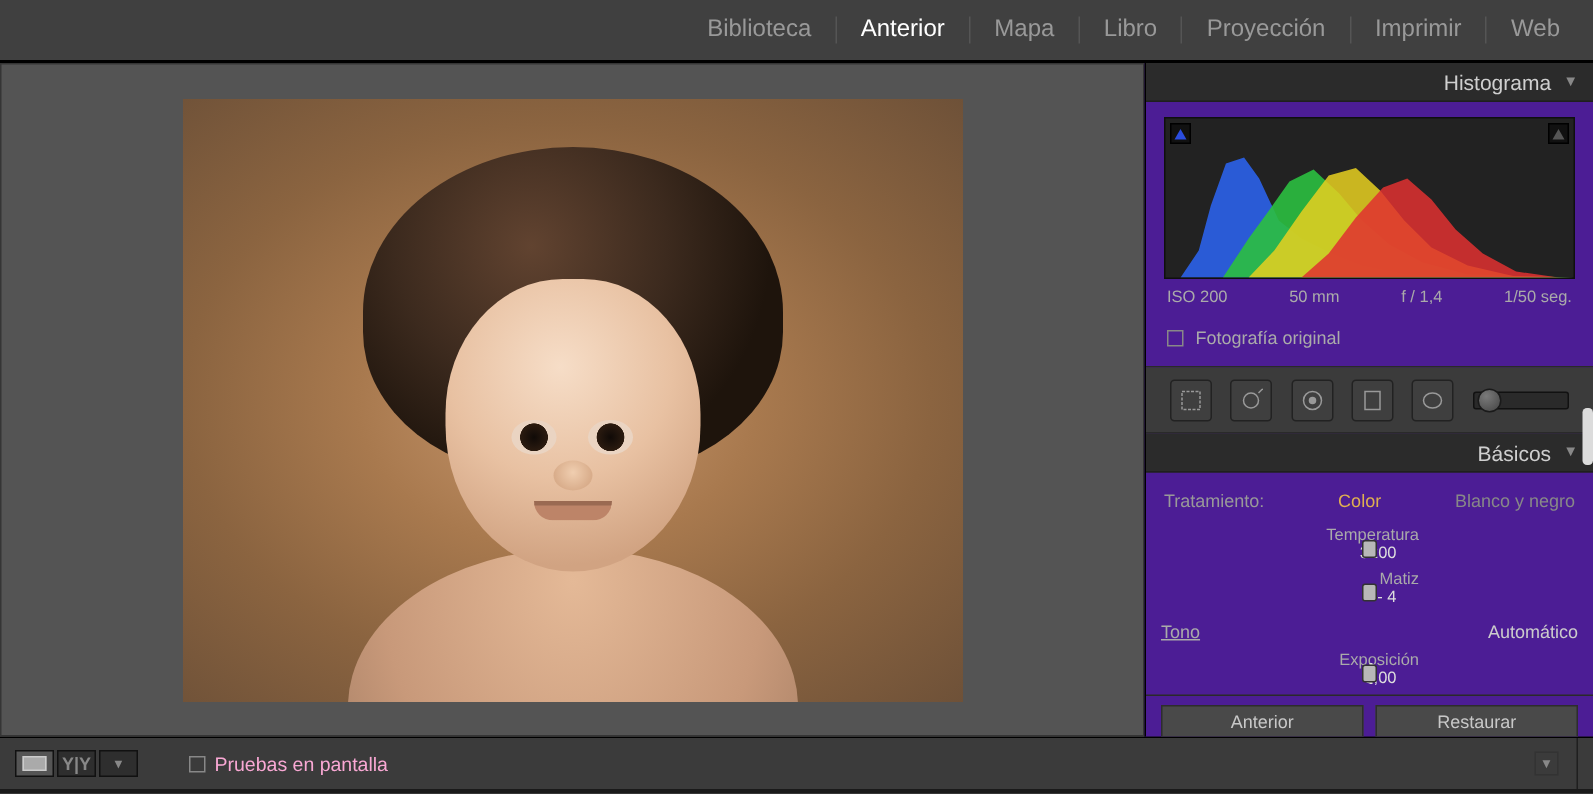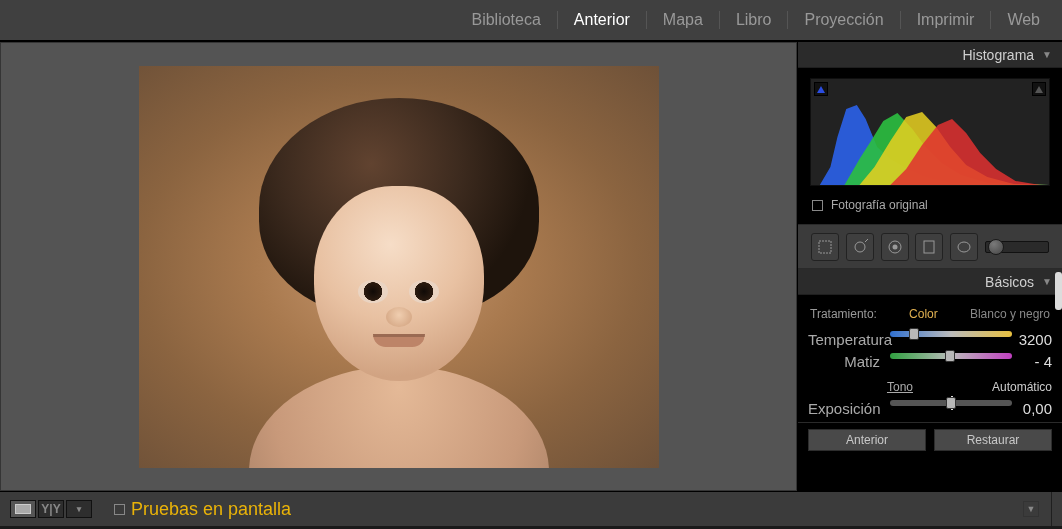--- a/index.html
+++ b/index.html
@@ -101,22 +101,22 @@
 }
 .shoulders {
   position: absolute;
   left: 50%; bottom: -27%;
   transform: translateX(-50%);
   width: 300px; height: 210px;
   background: radial-gradient(ellipse at 50% 10%, #e4b997 0%, #c8997a 60%, #a07a60 100%);
   border-radius: 50% 50% 0 0;
 }
 .sidepanel {
-  width: 265px;
-  background: #000000;
+  width: 299px;
+  background: #4c1d95;
   border-left: 1px solid #000;
   overflow: hidden;
   position: relative;
 }
 .scroll-ind {
   position: absolute;
   right: 0; top: 230px;
   width: 7px; height: 38px;
   background: #dcdcdc;
   border-radius: 3px;
@@ -239,24 +239,25 @@
 .wb-select {
   width: 118px; height: 20px;
   background: #2e2e2e;
   border: 1px solid #1a1a1a;
   font-size: 11px; color: #ccc;
   padding: 0 6px;
   display: flex; align-items: center; justify-content: space-between;
 }
 .slider-row {
   display: flex;
-  align-items: flex-start;
-  font-size: 15px;
+  align-items: center;
+  font-size: 11px;
   color: #aaa;
   margin-bottom: 5px;
+  flex-direction: column;
 }
 .slider-row .sl-lab { width: 78px; text-align: right; padding-right: 6px; }
 .slider-row .sl-val { width: 36px; text-align: right; color: #ddd; }
 .slider-track {
   flex: 1;
   height: 6px;
   border-radius: 3px;
   position: relative;
   margin: 0 4px;
 }
@@ -280,21 +281,21 @@
 }
 .tone-hdr {
   display: flex;
   justify-content: space-between;
   align-items: center;
   font-size: 12px;
   color: #aaa;
   margin-top: 10px;
   margin-bottom: 6px;
 }
-.tone-hdr .center { flex:1; text-align: center; text-decoration: underline; }
+.tone-hdr .center { flex:1; text-align: left; text-decoration: underline; }
 .tone-hdr .auto { color: #ccc; }
 .btn-row {
   display: flex;
   gap: 8px;
   padding: 6px 10px 0;
   border-top: 1px solid #2a2a2a;
 }
 .pbtn {
   flex: 1;
   height: 22px;
@@ -321,23 +322,23 @@
   background: #2e2e2e;
   border: 1px solid #111;
   display: flex; align-items: center; justify-content: center;
 }
 .vm.active { background: #555; }
 .vm .rect { width: 16px; height: 10px; border: 1px solid #ccc; background: #aaa; }
 .vm .yy { color: #888; font-size: 12px; font-weight: bold; }
 .proof {
   display: flex;
   align-items: center;
-  margin-left: 14px;
-  font-size: 18px;
-  color: #eab308;
+  margin-left: 26px;
+  font-size: 13px;
+  color: #f9a8d4;
 }
 .proof .cb { width: 11px; height: 11px; border: 1px solid #888; margin-right: 6px; }
 .tri-dn {
   margin-left: auto;
   margin-right: 6px;
   width: 16px; height: 16px;
   border: 1px solid #333;
   display: flex; align-items: center; justify-content: center;
   color: #888;
   font-size: 9px;
@@ -392,20 +393,26 @@
       <div class="clip-warn r">
           <div class="t"></div>
         </div>
       <svg class="histo-svg" viewBox="0 0 270 88" preserveAspectRatio="none">
         <path d="M10,88 L22,70 30,40 40,12 52,8 62,22 75,50 90,62 110,72 130,80 160,86 270,88 Z" fill="#2b5fe0" opacity="0.95"></path>
         <path d="M38,88 L55,62 68,44 82,24 98,16 115,32 130,50 148,66 170,78 200,86 270,88 Z" fill="#2bbf40" opacity="0.9"></path>
         <path d="M55,88 L72,70 90,44 108,20 126,15 142,30 158,50 176,68 200,80 230,87 270,88 Z" fill="#e8d020" opacity="0.85"></path>
         <path d="M90,88 L108,72 126,48 144,28 160,22 176,36 192,56 210,72 232,84 260,88 Z" fill="#e03030" opacity="0.85"></path>
       </svg>
     </div>
+    <div class="histo-meta">
+      <span>ISO 200</span>
+      <span>50 mm</span>
+      <span>f / 1,4</span>
+      <span>1/50 seg.</span>
+    </div>
     <div class="orig-row">
       <div class="cb"></div>
       <span>Fotografía original</span>
     </div>
 
     <div class="toolstrip">
       <div class="tool">
         <svg width="16" height="16">
             <rect x="2" y="2" width="12" height="12" fill="none" stroke="#999" stroke-dasharray="2 1"></rect>
           </svg>

